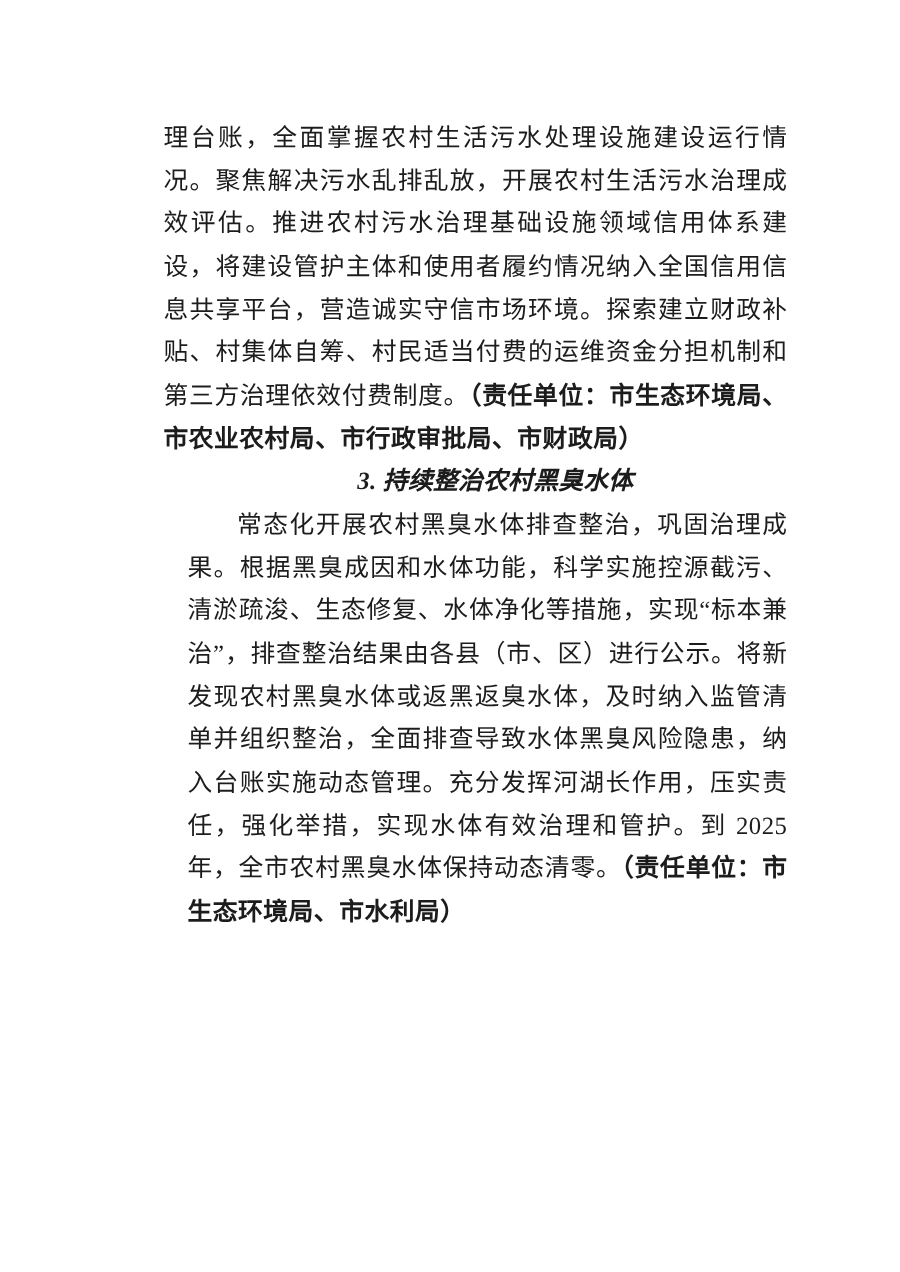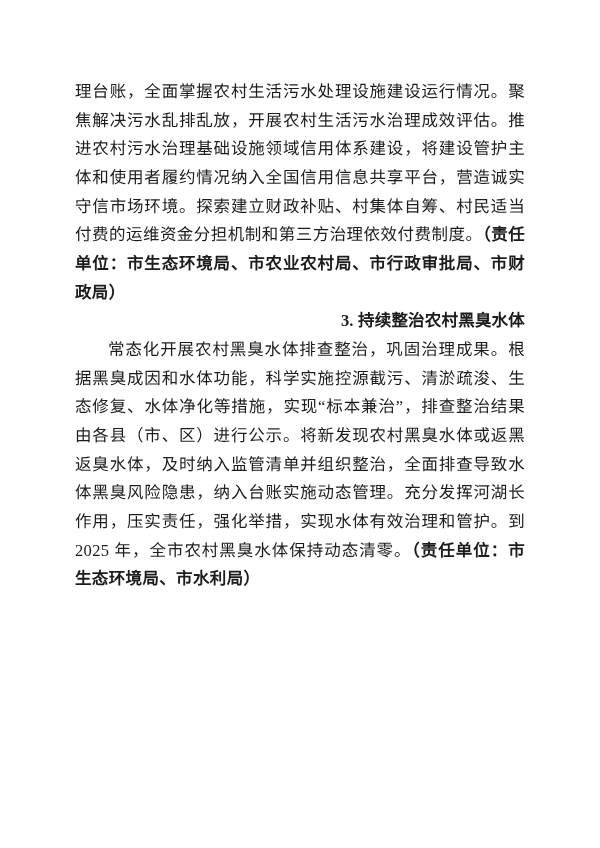--- a/index.html
+++ b/index.html
@@ -8,37 +8,38 @@
     background: #ffffff;
   }
   .page {
     position: relative;
     box-sizing: border-box;
     width: 600px;
     height: 848px;
     background: #ffffff;
     color: #1c1c1c;
     font-family: "Liberation Serif", "DejaVu Serif", serif;
-    padding: 78px 75px 0 75px;
+    padding: 78px 75px 0 109px;
     overflow: hidden;
   }
   .doc p {
     margin: 0;
     font-size: 16.5px;
     line-height: 28.65px;
     letter-spacing: 0.35px;
     text-align: justify;
     text-justify: inter-ideograph;
   }
-  p.body.indent { text-indent: 2em; }
+  p.body.indent { text-indent: 2em; margin-left: 16px; }
   p.heading {
     text-indent: 1.6em;
     font-weight: 700;
-    text-align: right;
+    text-align: center;
     letter-spacing: 0.2px;
+    font-style: italic;
   }
   .run-normal { font-weight: 400; }
   .run-bold   { font-weight: 700; }
   .run-kai    { font-weight: 600; }
 </style>
 </head>
 <body>
 
 <div class="page">
   <div class="doc">

